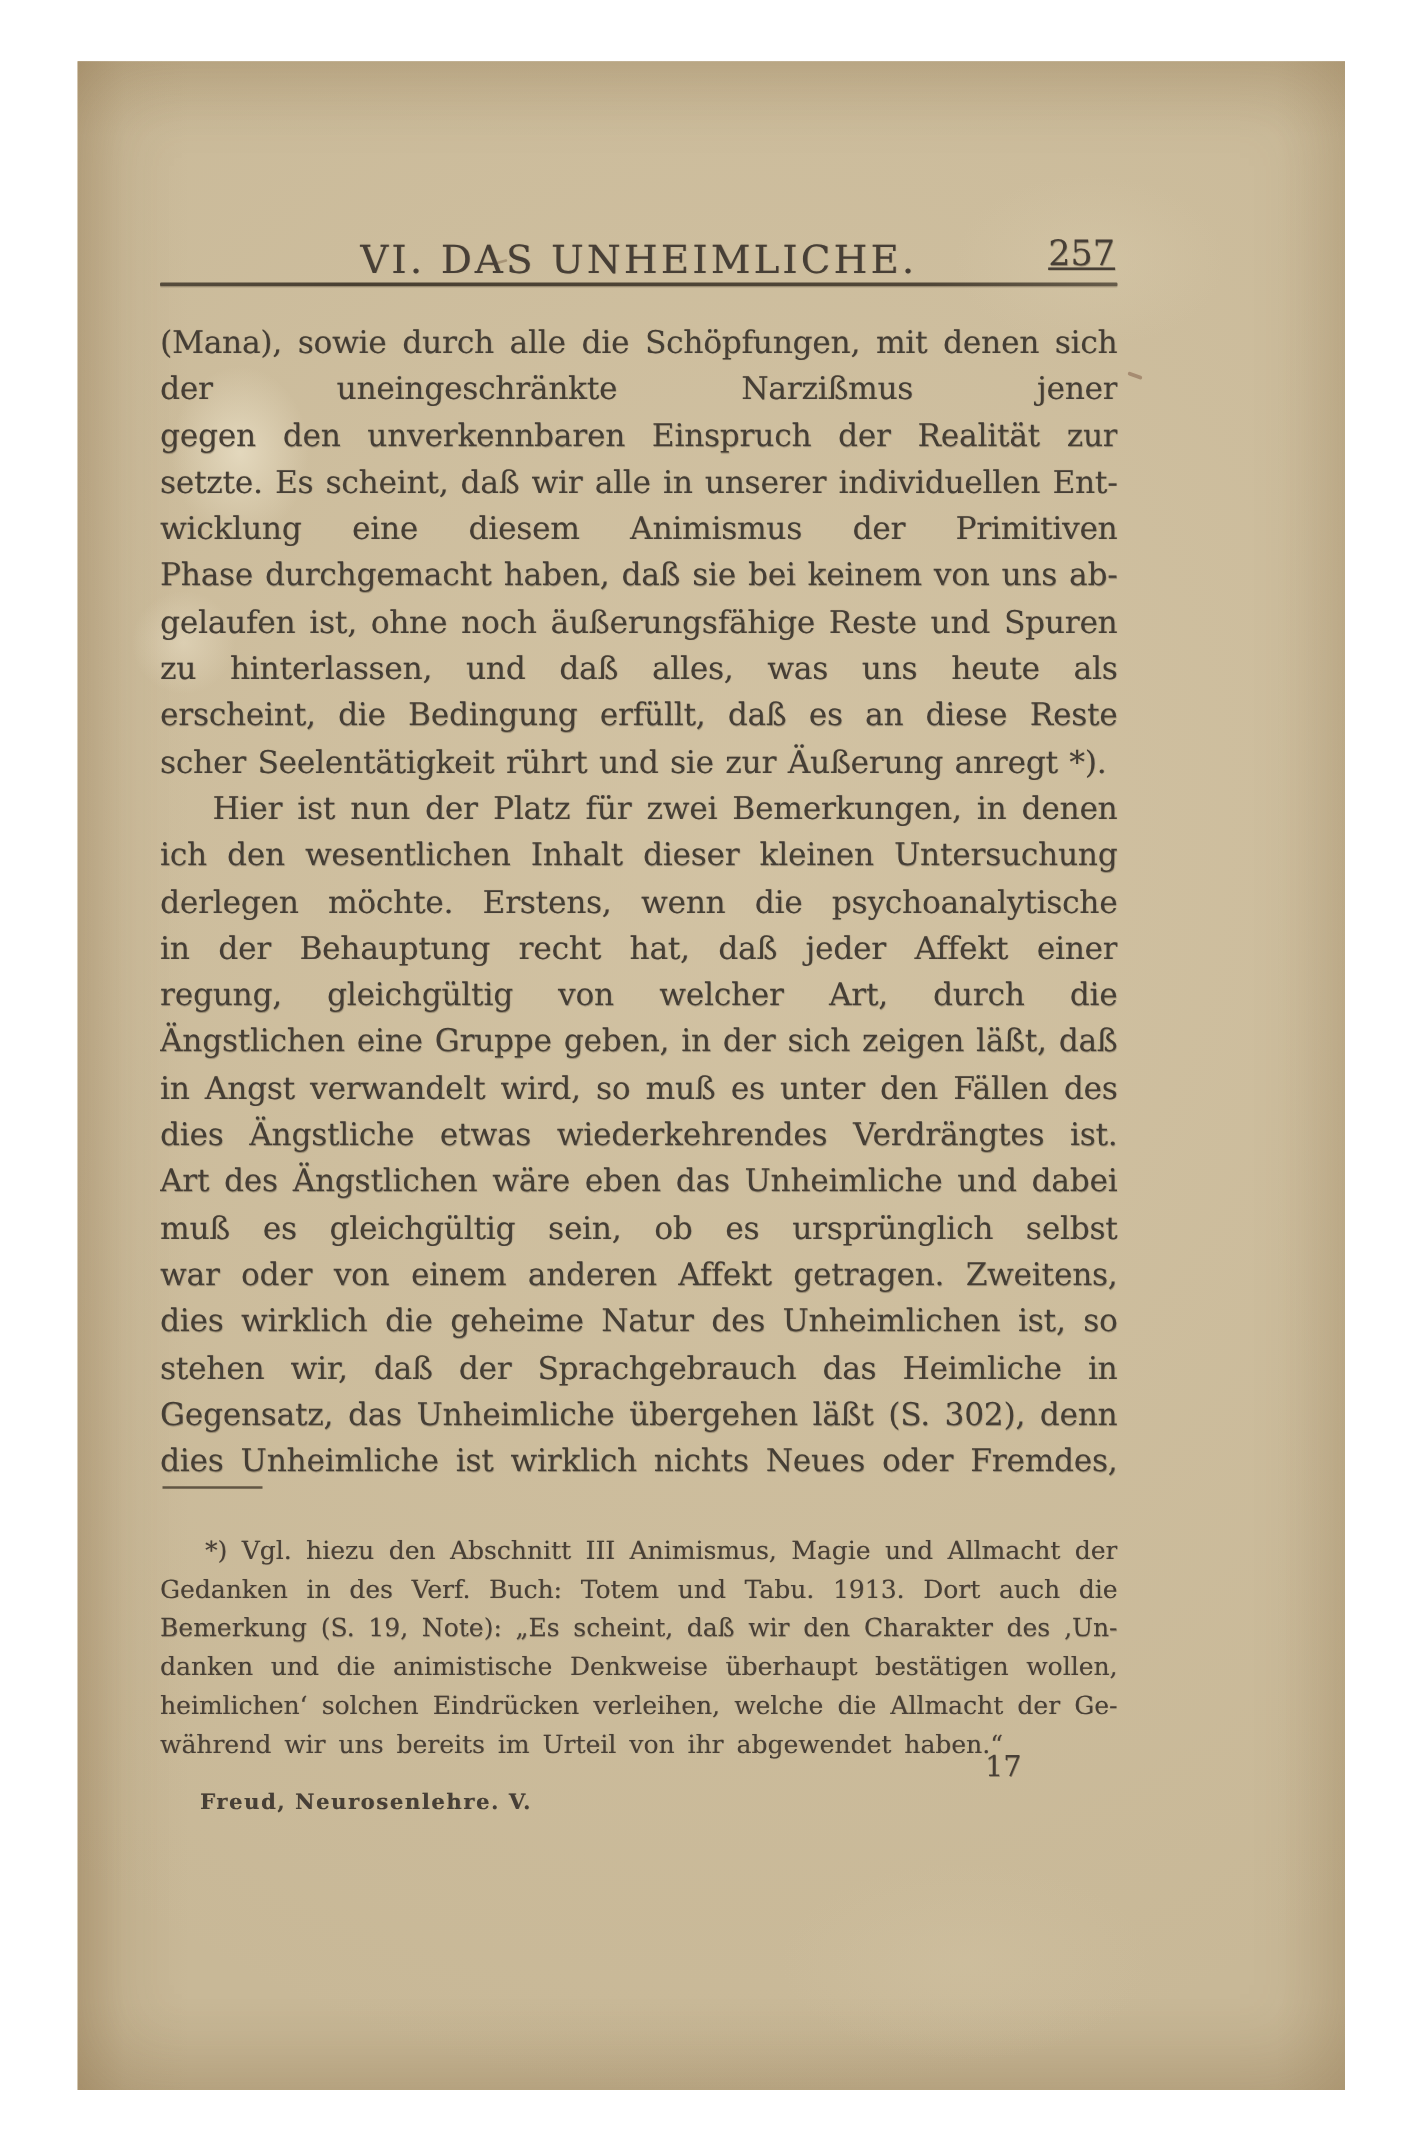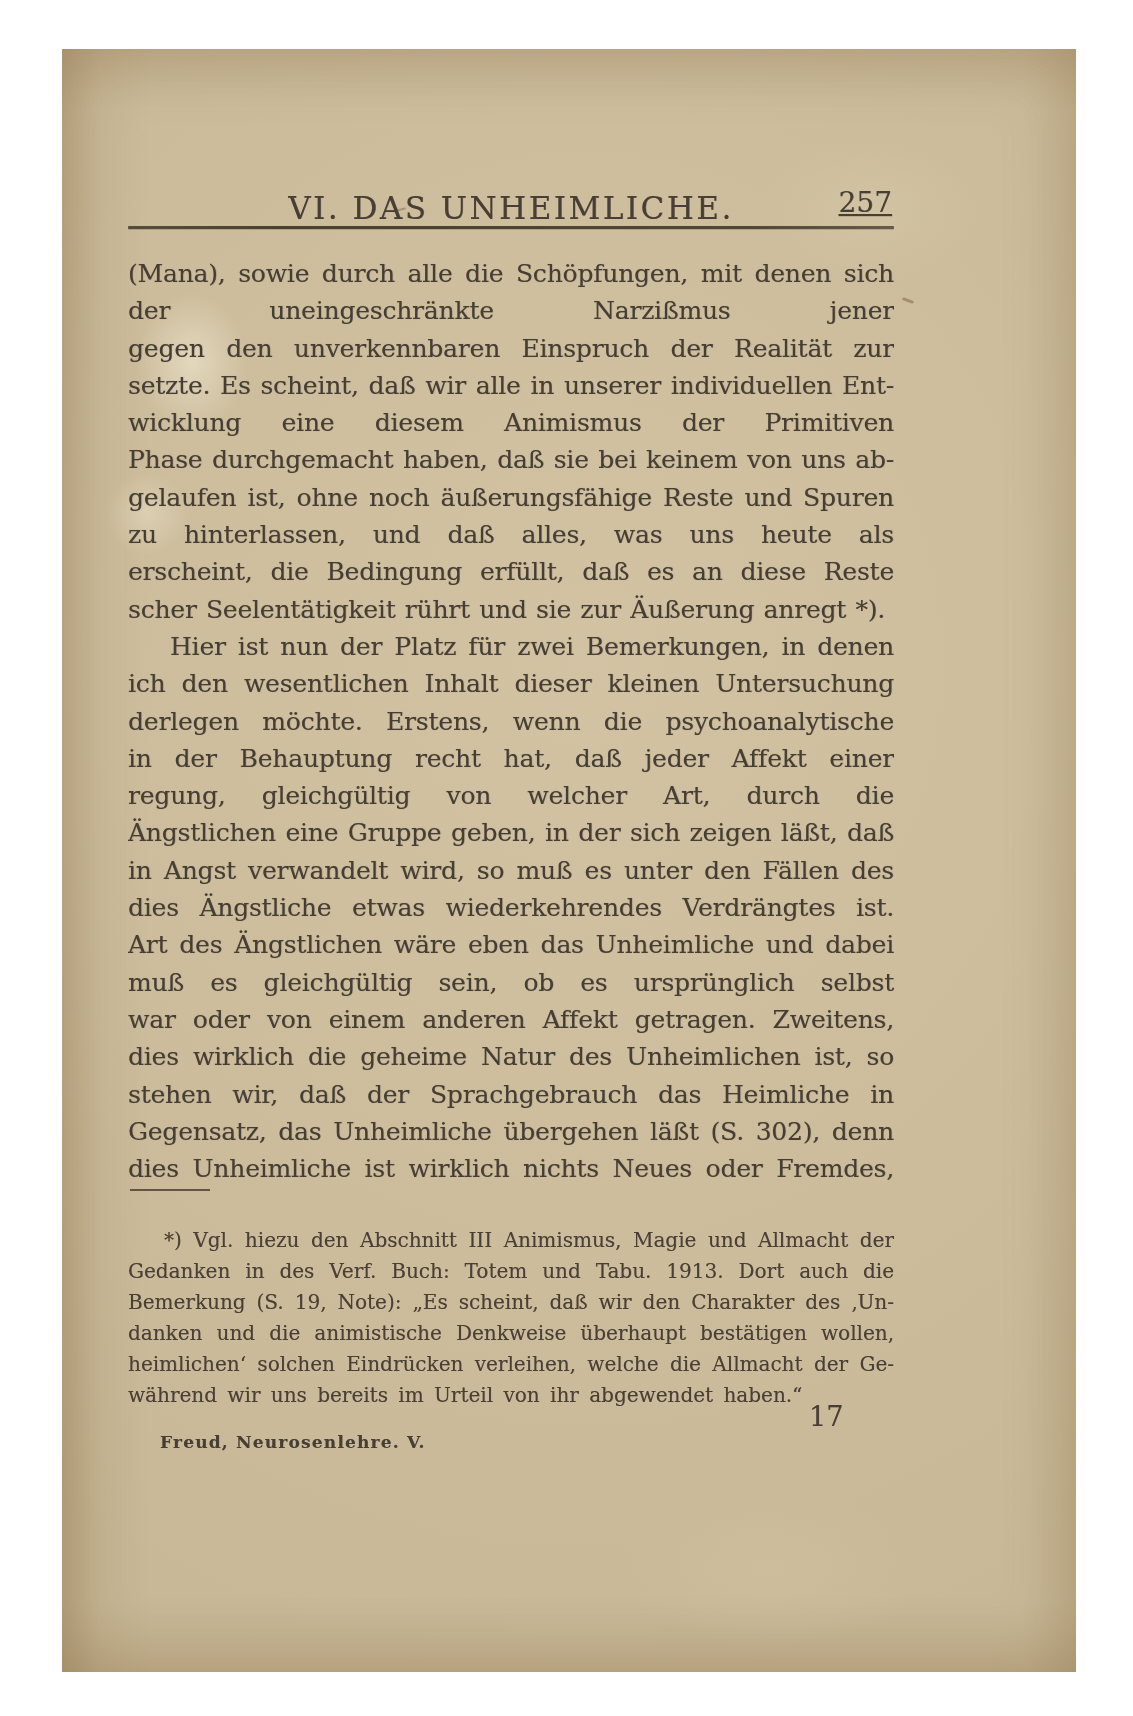--- a/index.html
+++ b/index.html
@@ -157,24 +157,23 @@
     font-weight: bold;
     font-size: 17px;
     color: #473f36;
     text-shadow: 0.3px 0.3px 0.5px rgba(60,50,38,0.4);
     margin-top: 28px;
   }
   #sheet-number {
     position: absolute;
     left: 660px;
     top: 0;
-    font-size: 27px;
+    font-size: 23px;
     color: #473f36;
     text-shadow: 0.3px 0.3px 0.5px rgba(60,50,38,0.4);
-    margin-left: 21px;
   }
 </style>
 </head>
 <body>
 
 <div id="stage">
   <div id="paper">
 
     <div class="stain" id="stain1"></div>
     <div class="stain" id="stain2"></div>

